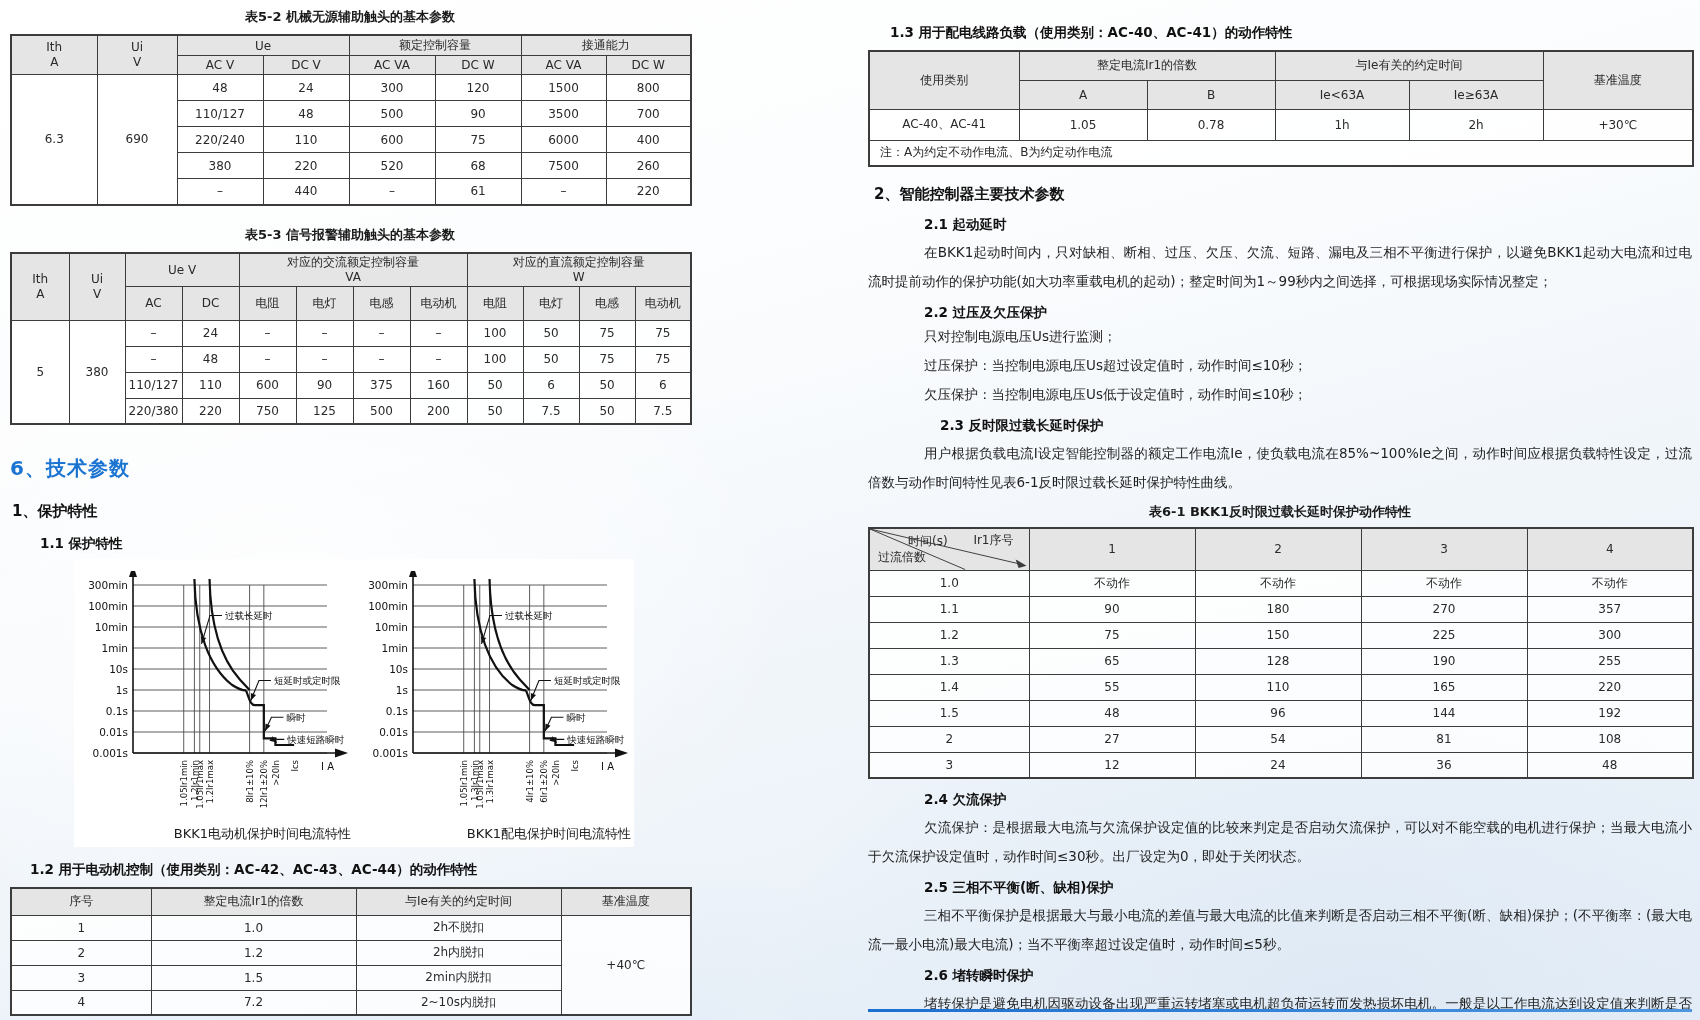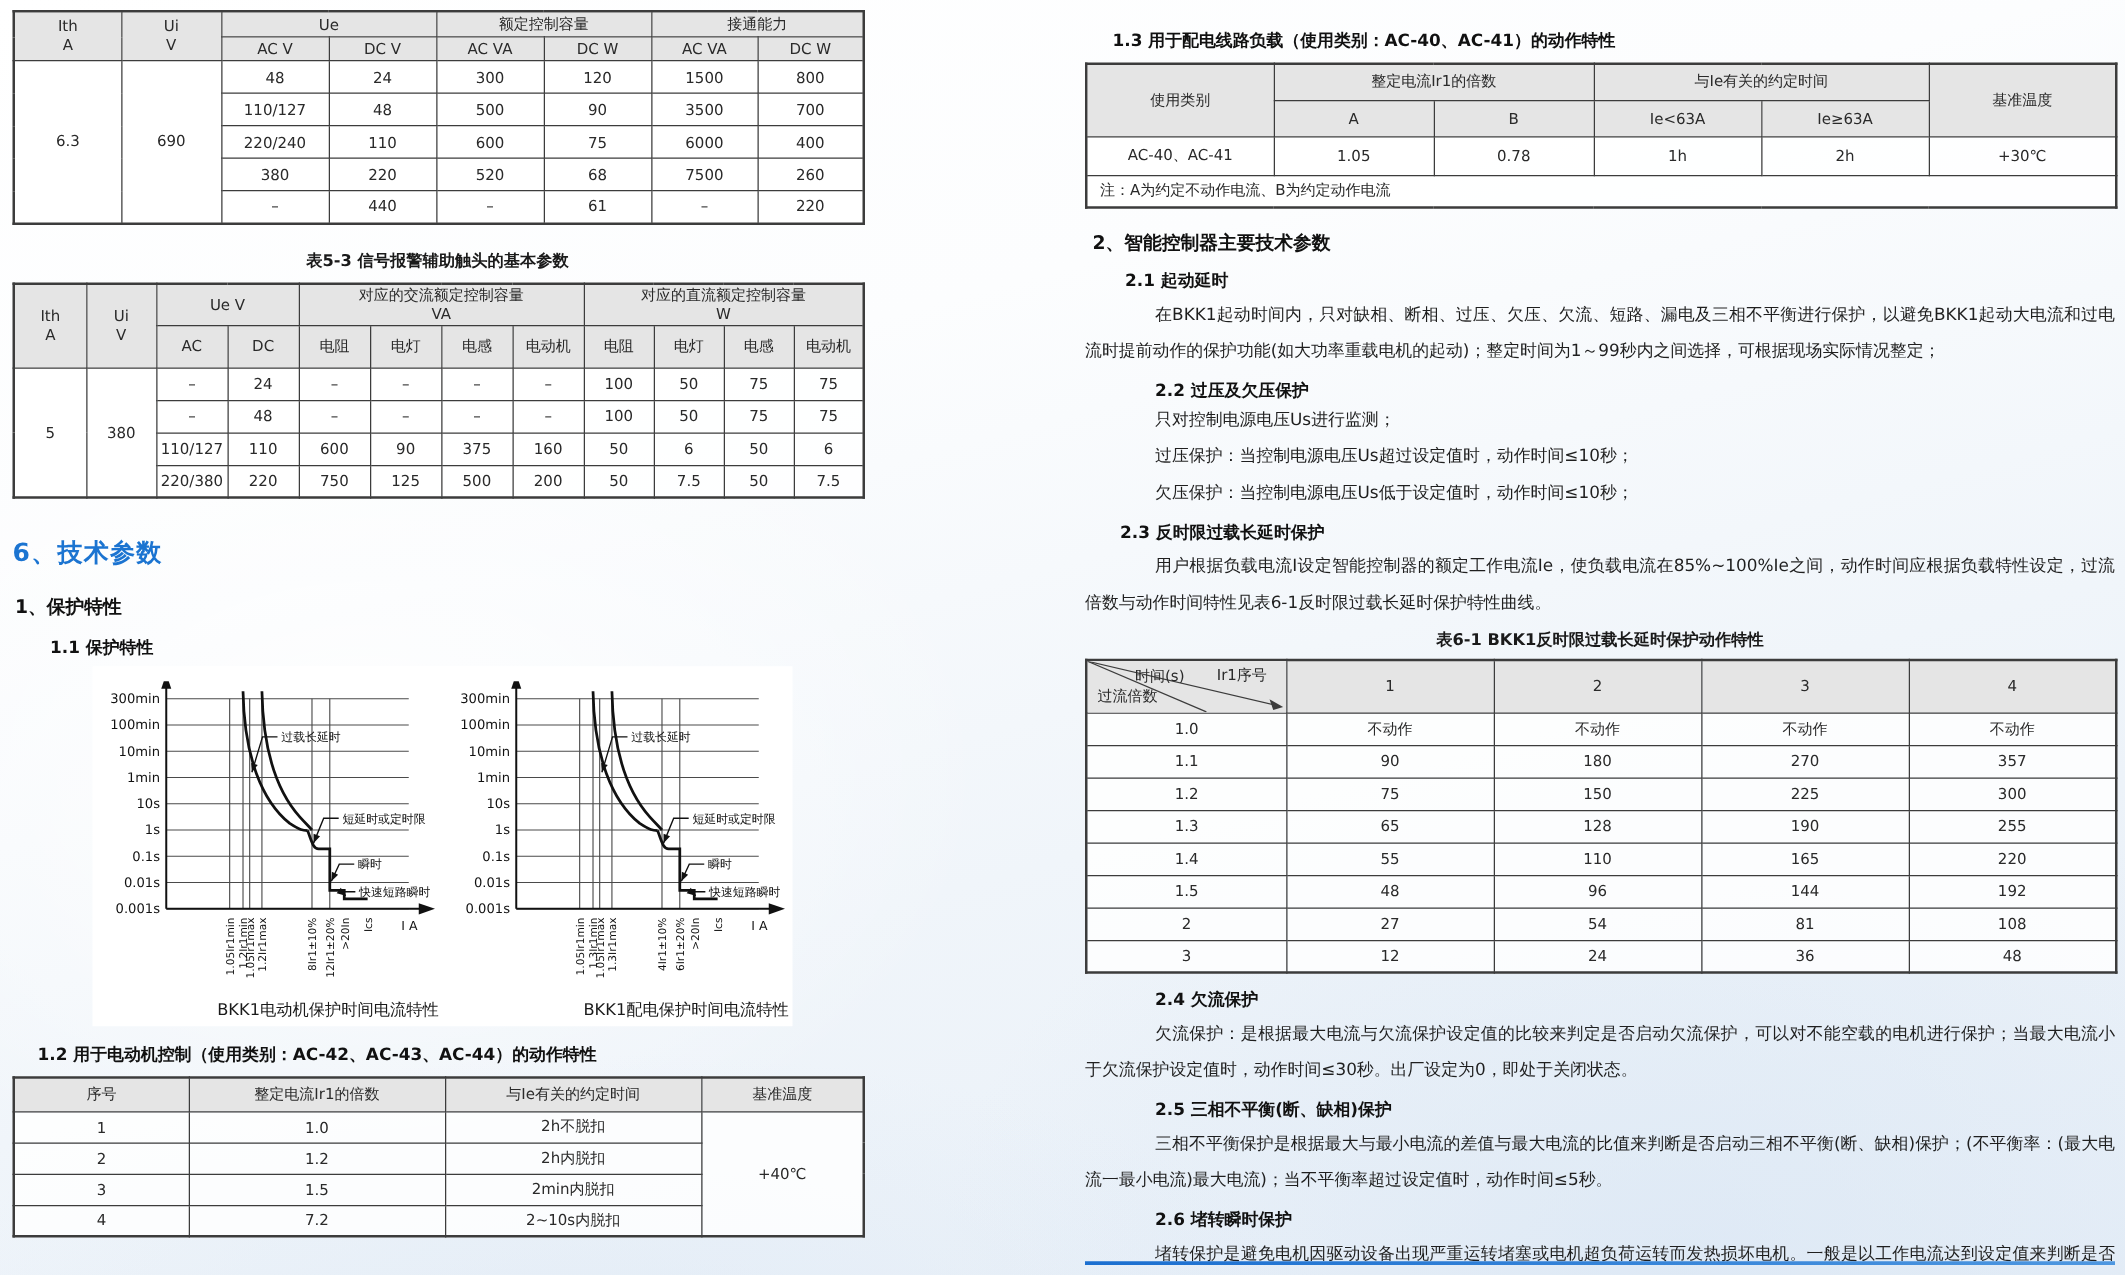--- a/index.html
+++ b/index.html
@@ -69,20 +69,21 @@
 </style>
 </head>
 <body>
 
 <div class="bg-blob bg1"></div>
 <div class="bg-blob bg2"></div>
 <div class="bg-blob bg3"></div>
 
 <div class="lcol">
 
+  <div class="tbl-title mt8">表5-2 机械无源辅助触头的基本参数</div>
 
   <table id="t52" class="mt8">
     <colgroup>
         <col style="width:86px">
         <col style="width:80px">
         <col style="width:86px">
         <col style="width:86px">
         <col style="width:86px">
         <col style="width:86px">
         <col style="width:85px">
@@ -456,29 +457,29 @@
         <td>+30℃</td>
       </tr>
       <tr>
         <td colspan="6" class="note-cell">注：A为约定不动作电流、B为约定动作电流</td>
       </tr>
     </tbody>
   </table>
 
   <div class="h-sec" style="margin-top:18px;margin-left:6px">2、智能控制器主要技术参数</div>
 
-  <div class="h-sub mt12" style="margin-left:32px">2.1 起动延时</div>
+  <div class="h-sub mt12" style="margin-left:56px">2.1 起动延时</div>
   <p class="para mt4">在BKK1起动时间内，只对缺相、断相、过压、欠压、欠流、短路、漏电及三相不平衡进行保护，以避免BKK1起动大电流和过电流时提前动作的保护功能(如大功率重载电机的起动)；整定时间为1～99秒内之间选择，可根据现场实际情况整定；</p>
 
   <div class="h-sub mt8" style="margin-left:56px">2.2 过压及欠压保护</div>
   <div class="pline">只对控制电源电压Us进行监测；</div>
   <div class="pline">过压保护：当控制电源电压Us超过设定值时，动作时间≤10秒；</div>
   <div class="pline">欠压保护：当控制电源电压Us低于设定值时，动作时间≤10秒；</div>
 
-  <div class="h-sub mt8" style="margin-left:28px">2.3 反时限过载长延时保护</div>
+  <div class="h-sub mt8" style="margin-left:72px">2.3 反时限过载长延时保护</div>
   <p class="para mt4">用户根据负载电流I设定智能控制器的额定工作电流Ie，使负载电流在85%~100%Ie之间，动作时间应根据负载特性设定，过流倍数与动作时间特性见表6-1反时限过载长延时保护特性曲线。</p>
 
   <div class="tbl-title mt6">表6-1 BKK1反时限过载长延时保护动作特性</div>
 
   <table id="t61" class="mt6">
     <colgroup>
         <col style="width:160px">
         <col style="width:166px">
         <col style="width:166px">
         <col style="width:166px">

